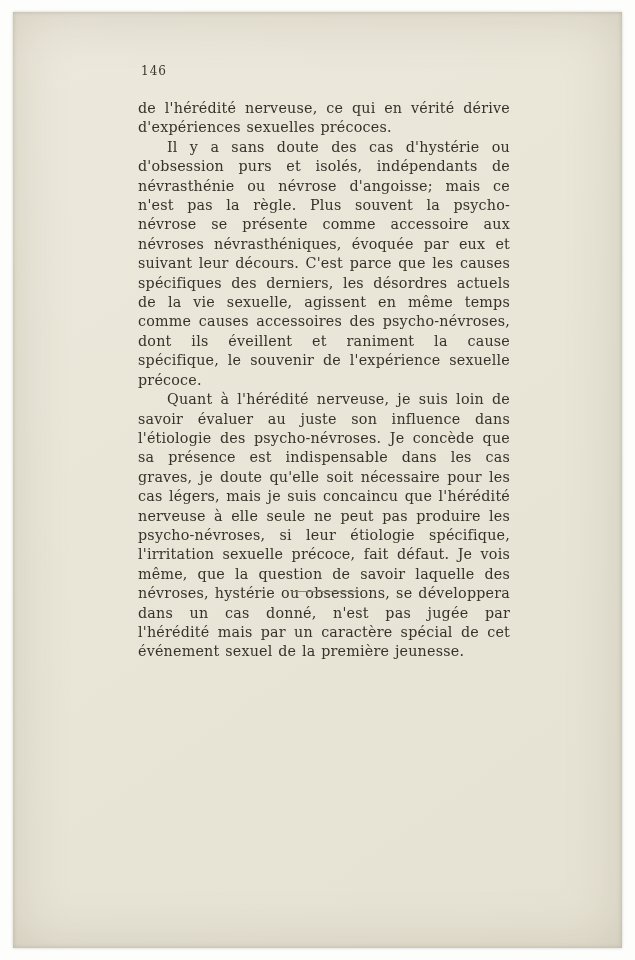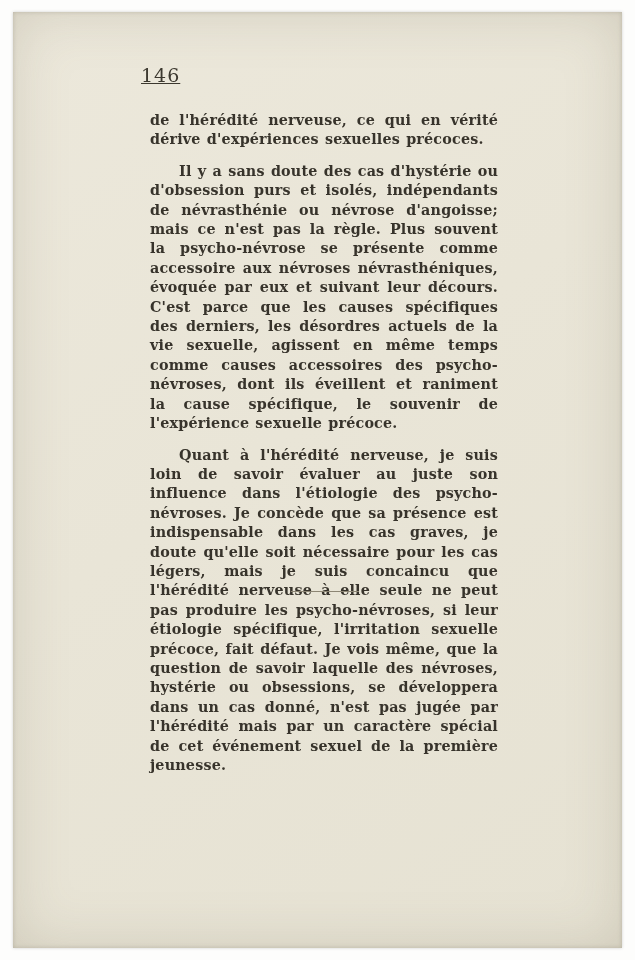--- a/index.html
+++ b/index.html
@@ -26,41 +26,39 @@
     background: linear-gradient(145deg, #ece8db 0%, #e9e5d7 45%, #e6e2d3 100%);
     box-shadow:
       inset 0 0 55px rgba(125, 115, 92, 0.22),
       inset 0 0 4px rgba(90, 82, 64, 0.25),
       0 0 3px rgba(0,0,0,0.18);
   }
   .page-number {
     position: absolute;
     left: 128px;
     top: 52px;
-    font-size: 19px;
+    font-size: 12px;
     letter-spacing: 1px;
     color: #3c382f;
-    text-decoration: underline;
   }
   .text-block {
     position: absolute;
     left: 125px;
     top: 87px;
     width: 372px;
     color: #37332b;
     font-size: 14.3px;
     line-height: 19.4px;
     text-align: justify;
     letter-spacing: 0.2px;
     word-spacing: 1px;
   }
   .text-block p {
-    margin: 12px;
+    margin: 0;
     padding: 0;
-    font-weight: bold;
   }
   .text-block p.indented {
     text-indent: 29px;
   }
   .divider {
     position: absolute;
     left: 278px;
     top: 579px;
     width: 68px;
     height: 0;

